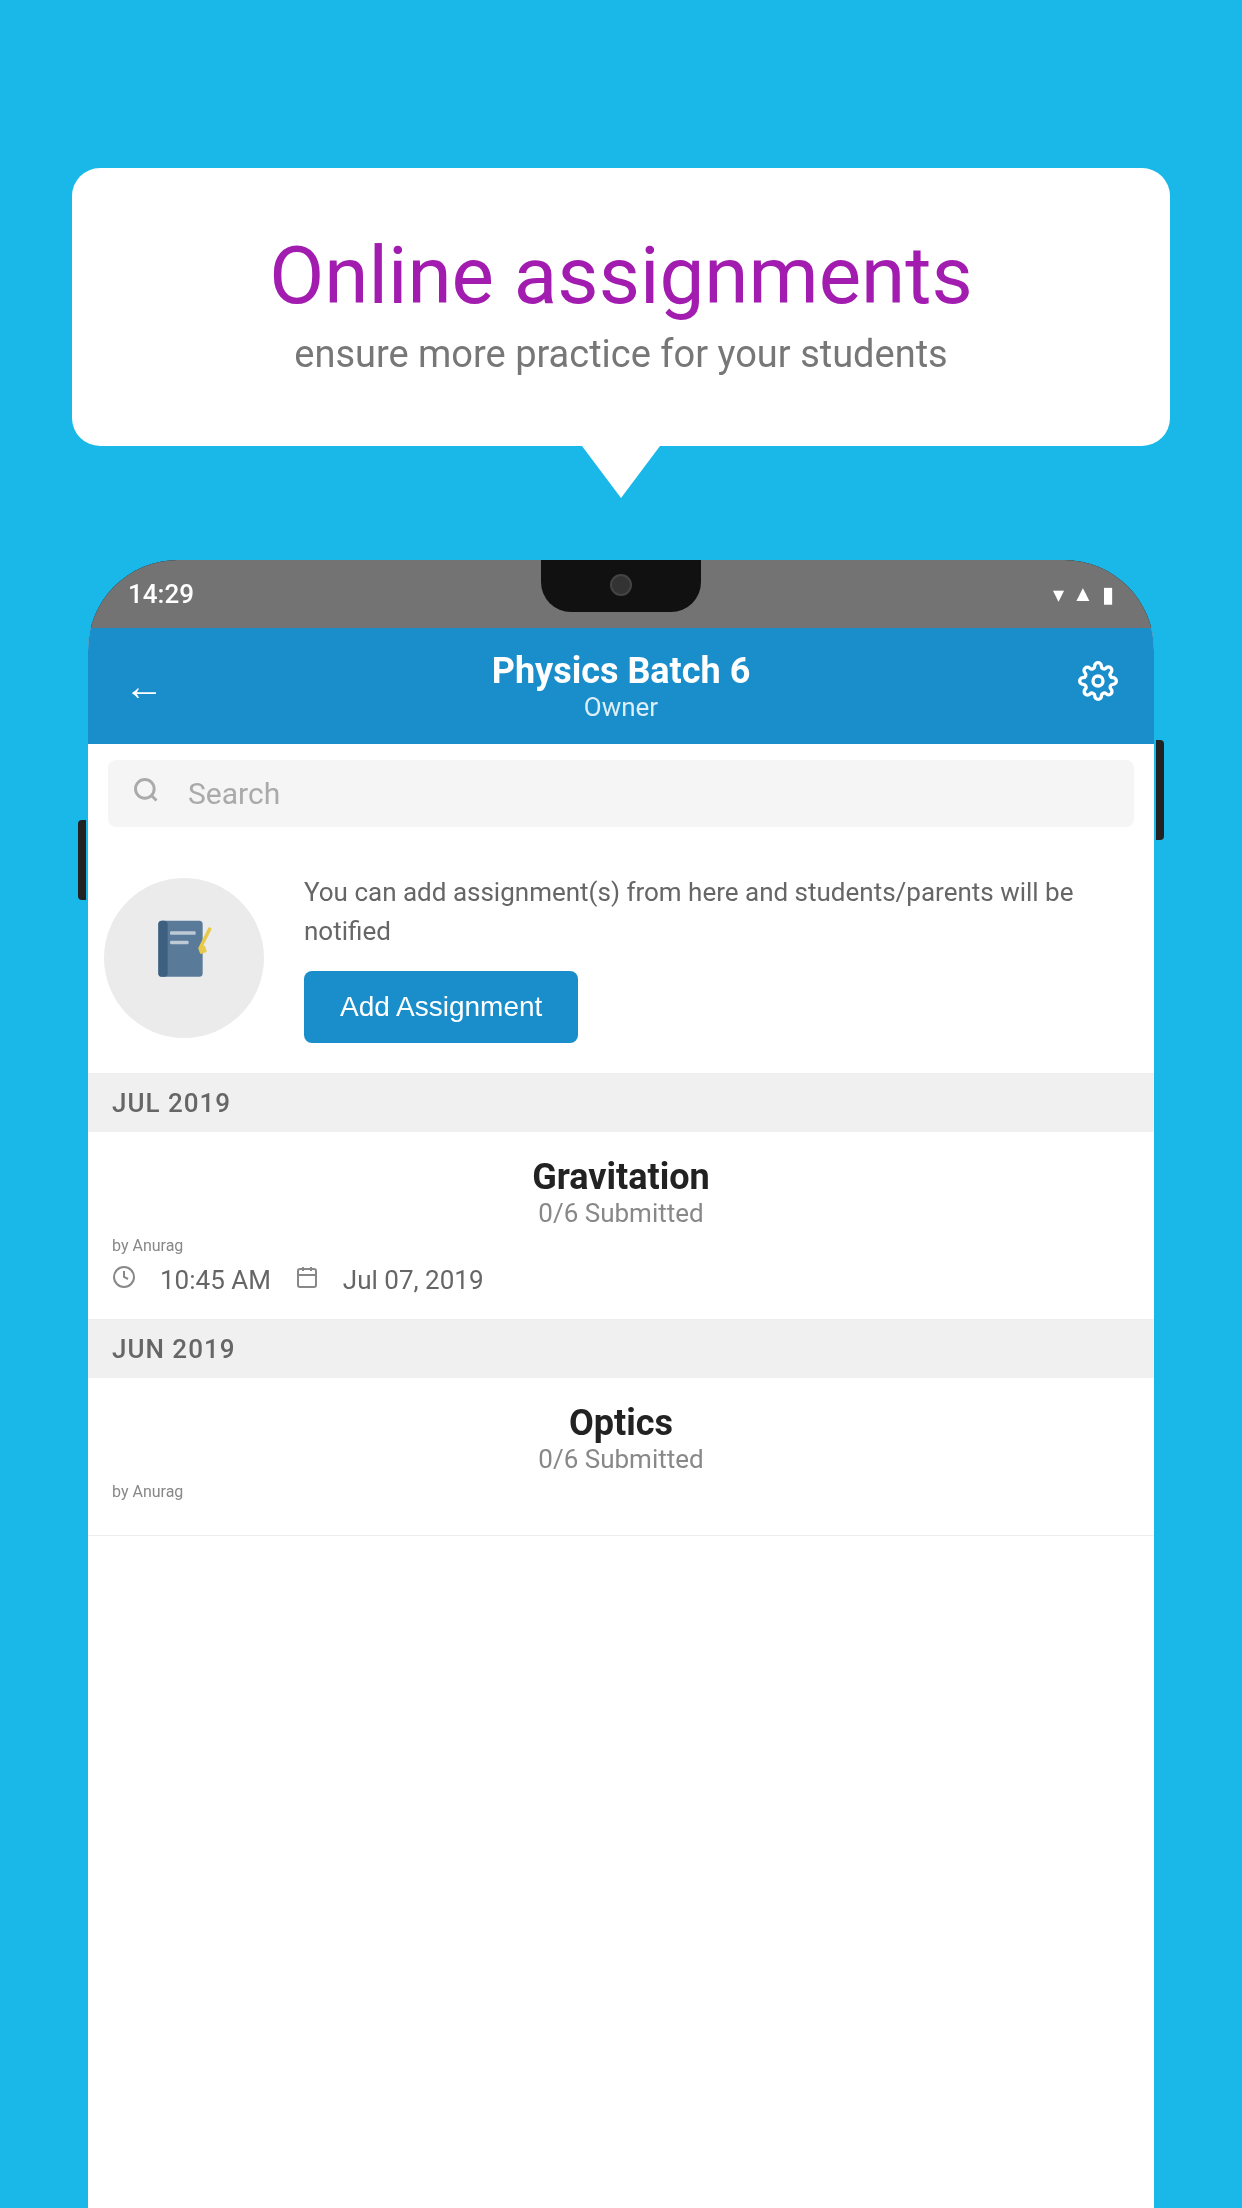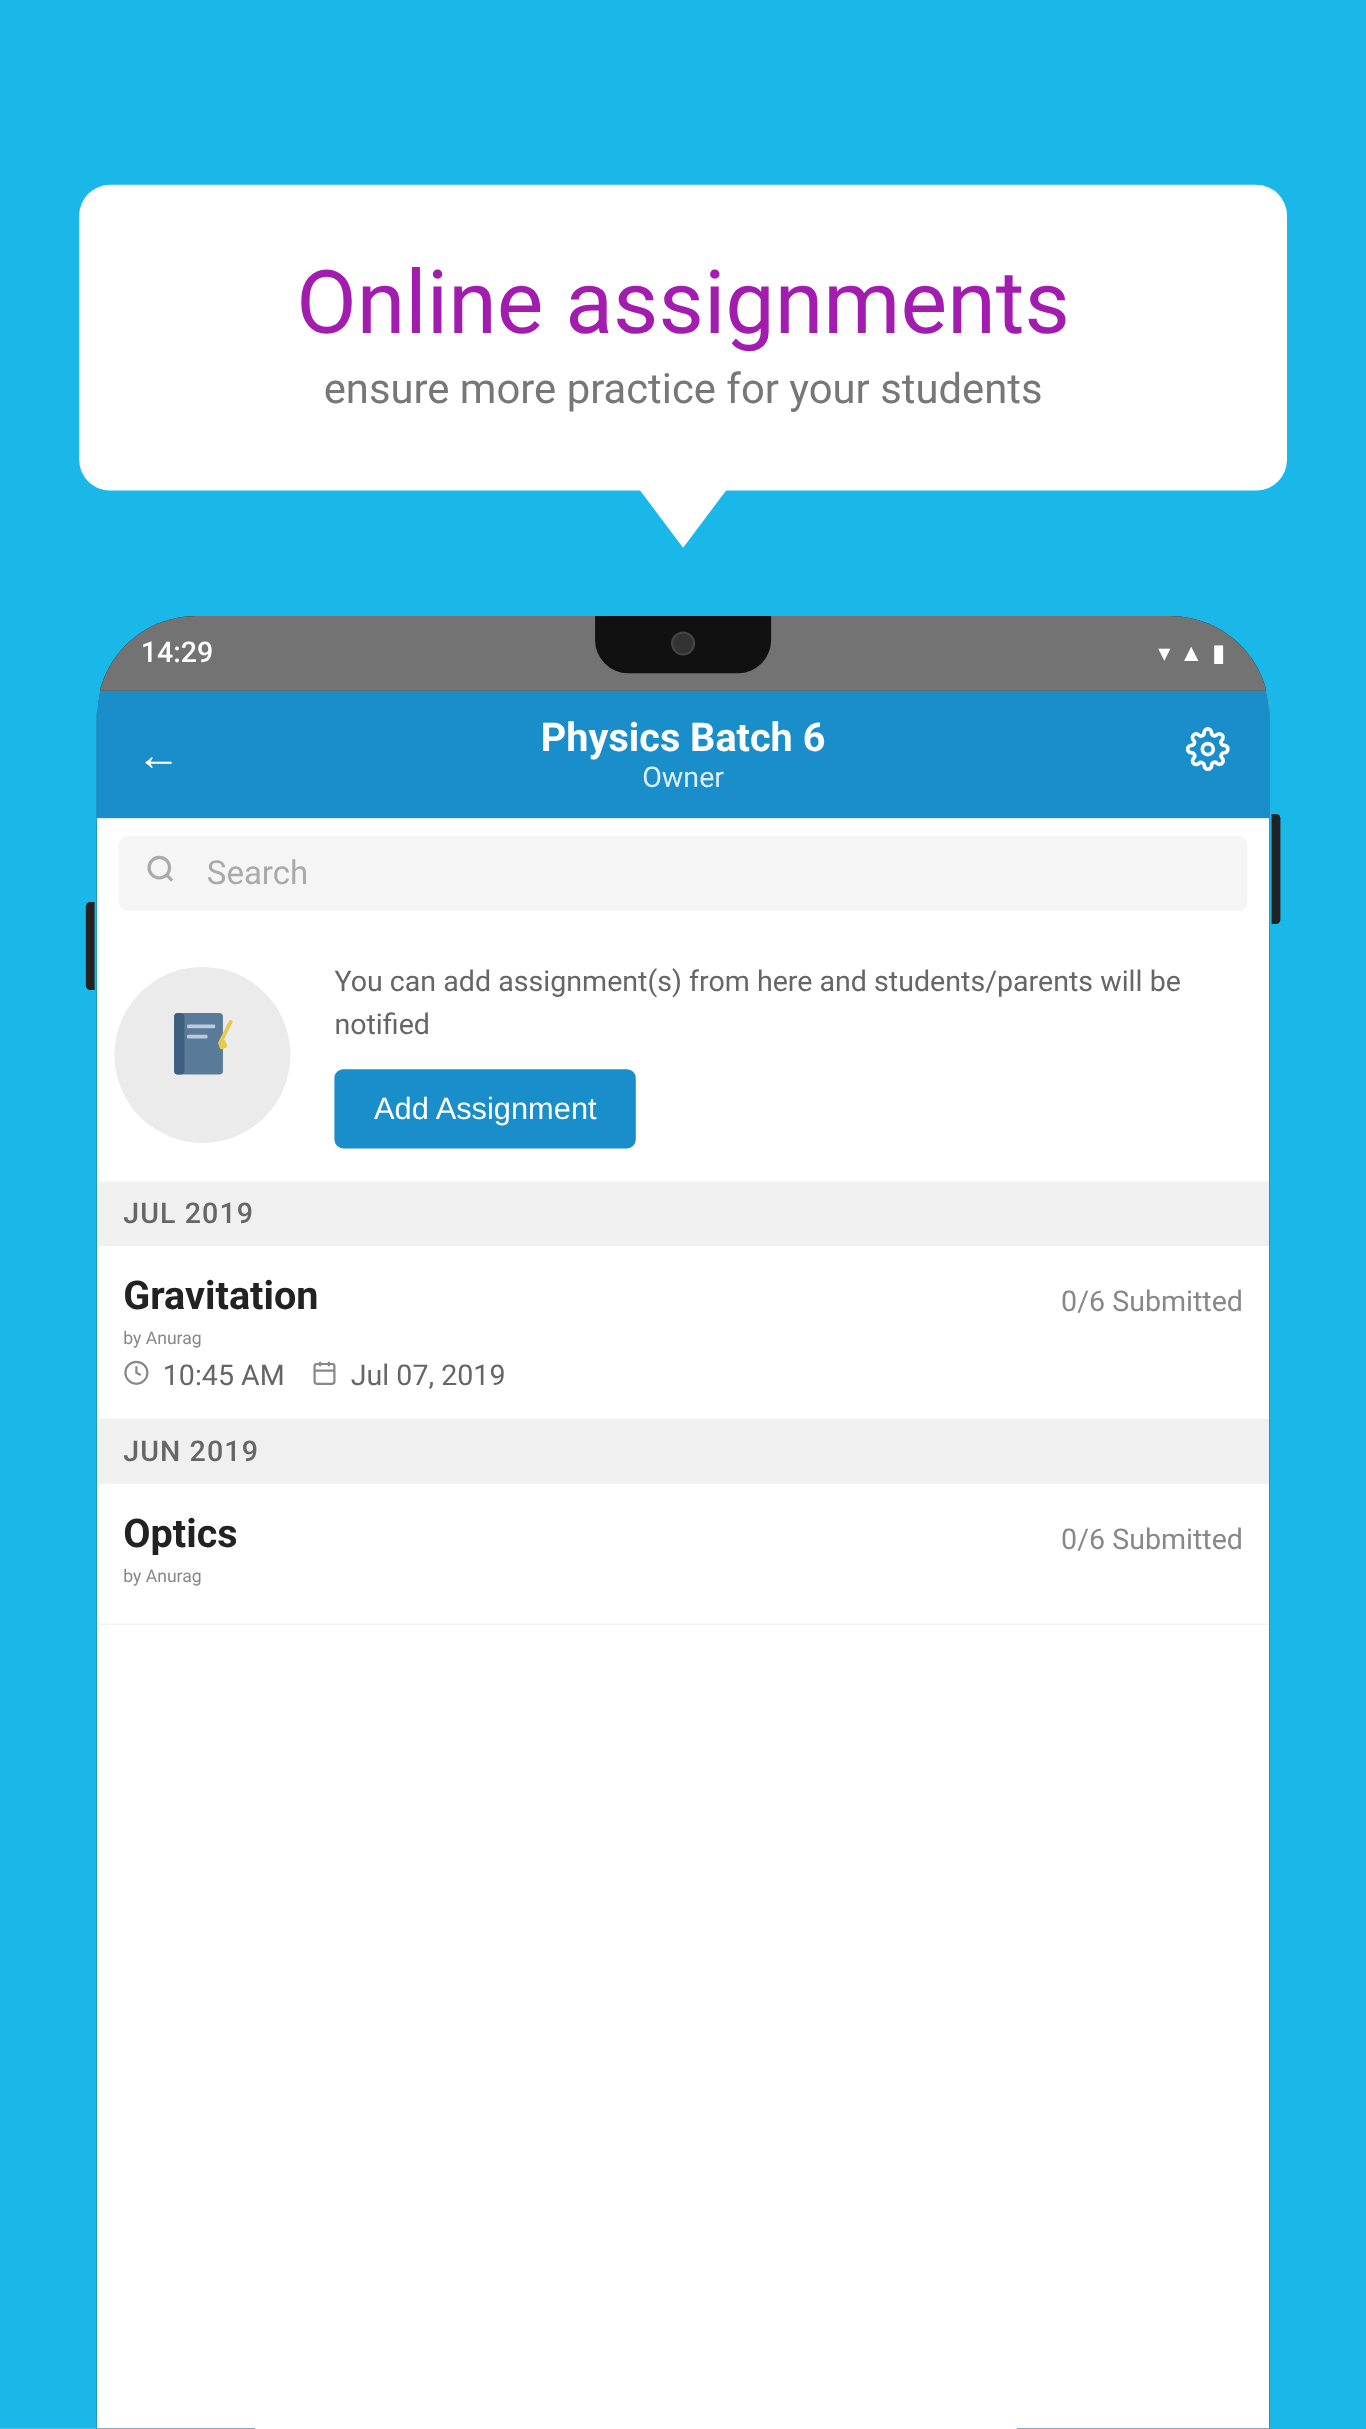--- a/index.html
+++ b/index.html
@@ -295,22 +295,23 @@
 
     .assignment-item {
       padding: 24px;
       border-bottom: 1px solid #eee;
       background: white;
     }
 
     .assignment-row1 {
       display: flex;
       justify-content: space-between;
-      align-items: flex-end;
+      align-items: center;
       margin-bottom: 8px;
+      flex-direction: column;
     }
 
     .assignment-title {
       font-size: 36px;
       font-weight: 700;
       color: #222;
     }
 
     .assignment-submitted {
       font-size: 26px;
@@ -325,21 +326,21 @@
 
     .assignment-meta {
       display: flex;
       gap: 24px;
       align-items: center;
     }
 
     .meta-item {
       display: flex;
       align-items: center;
-      gap: 12px;
+      gap: 24px;
       font-size: 26px;
       color: #666;
     }
 
     .meta-icon {
       font-size: 24px;
       color: #888;
     }
 
     

